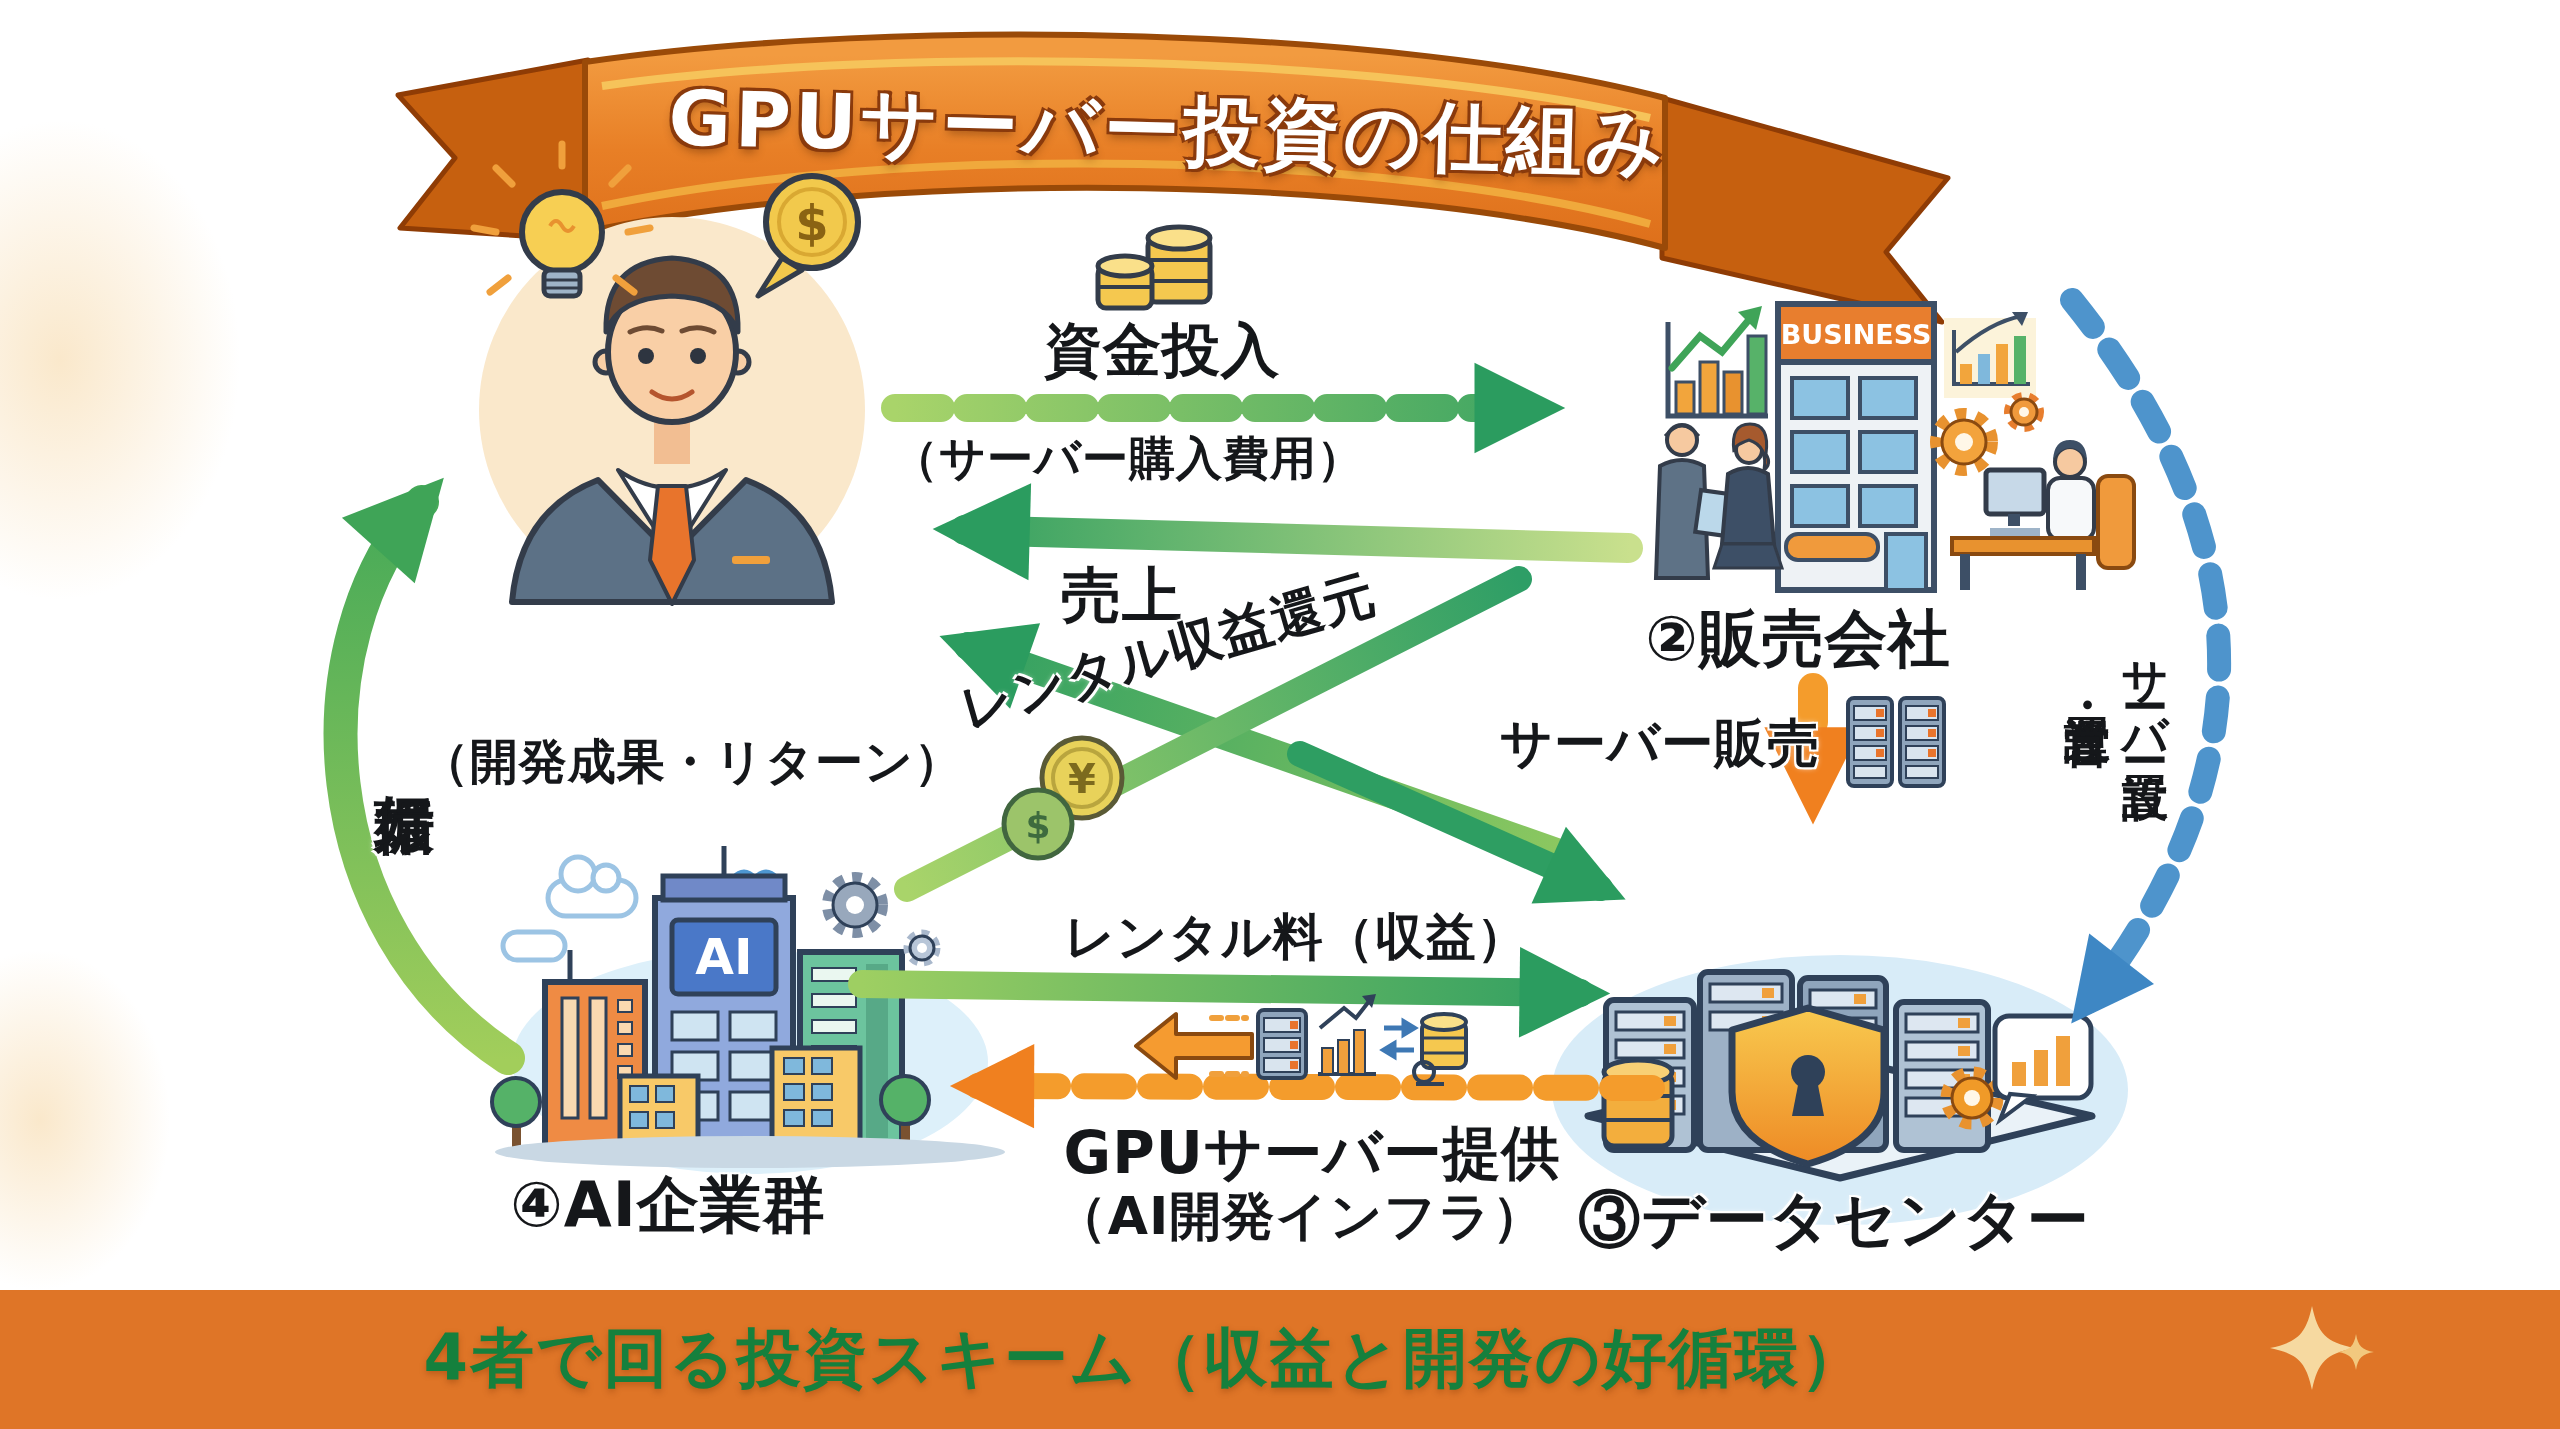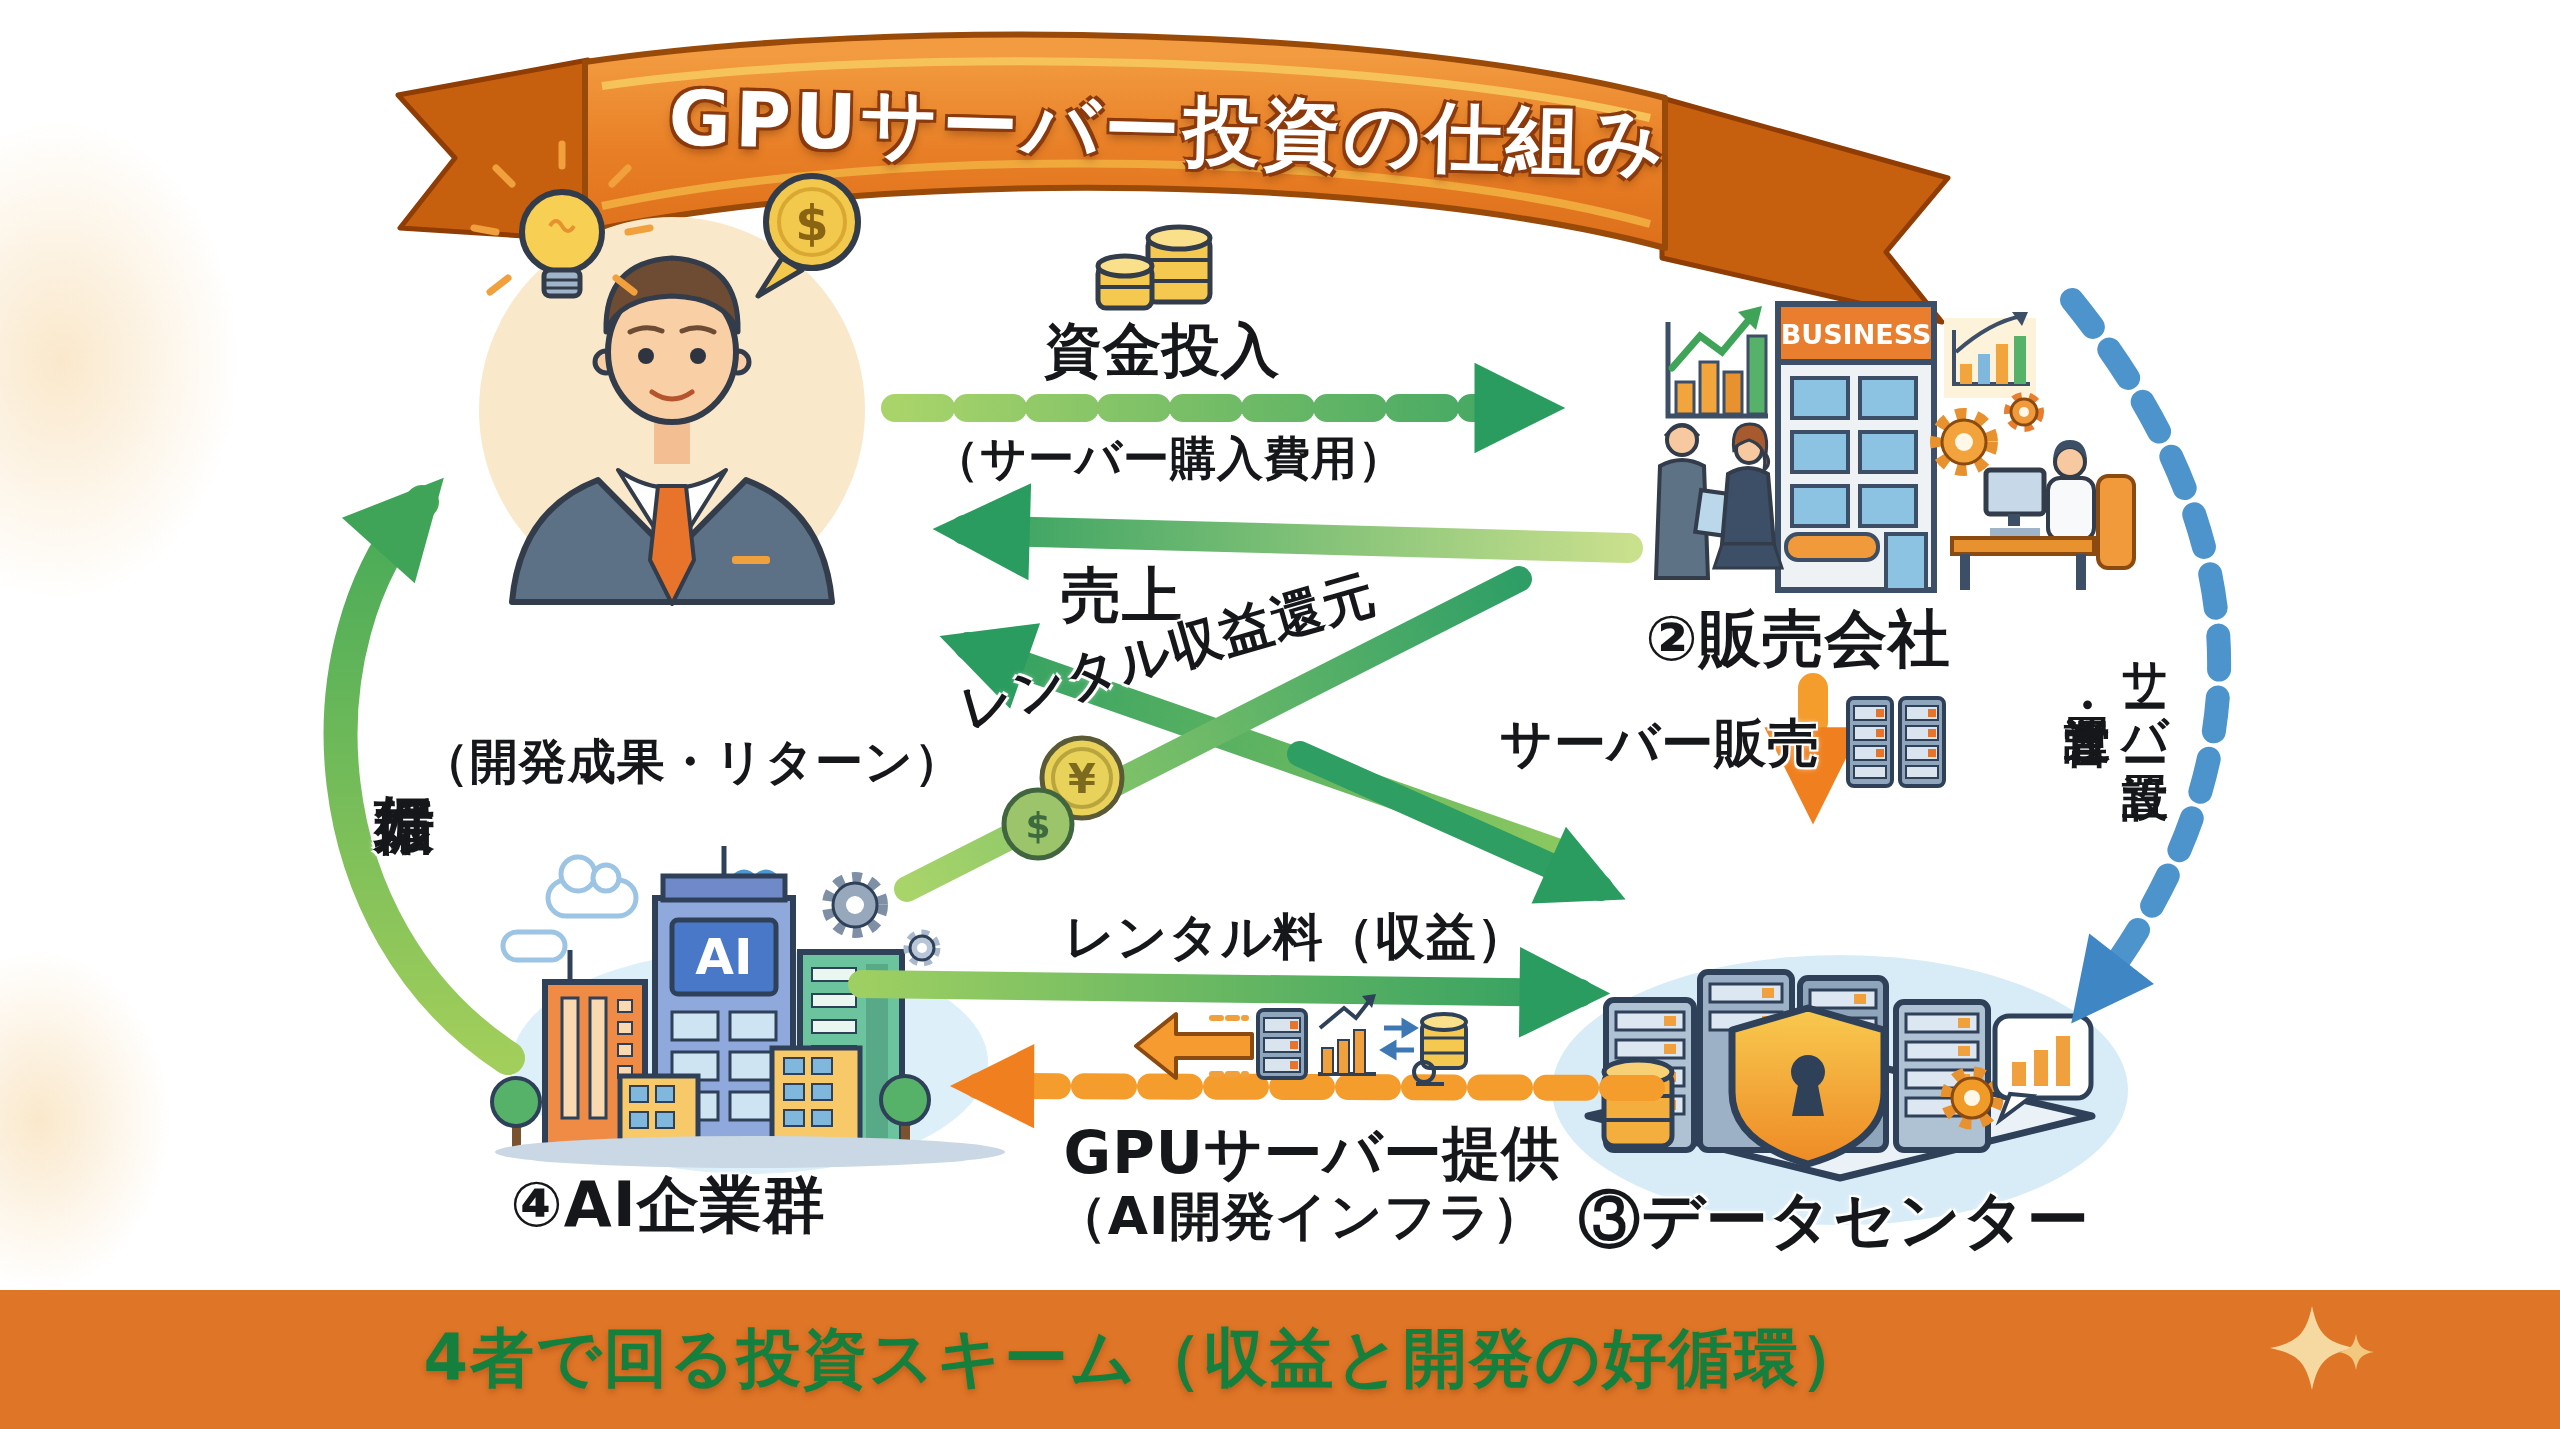--- a/index.html
+++ b/index.html
@@ -409,21 +409,21 @@
         <rect x="1928" y="709" width="8" height="8"></rect>
           <rect x="1928" y="729" width="8" height="8"></rect>
           <rect x="1928" y="749" width="8" height="8"></rect>
       </g>
     </g>
   </svg>
 
   <div id="title">GPUサーバー投資の仕組み</div>
 
   <div class="lbl" style="left:1162px;top:351px;font-size:58px;">資金投入</div>
-  <div class="lbl" style="left:1169px;top:459px;font-size:46px;">（サーバー購入費用）</div>
+  <div class="lbl" style="left:1128px;top:459px;font-size:46px;">（サーバー購入費用）</div>
   <div class="lbl" style="left:1122px;top:596px;font-size:60px;">売上</div>
   <div class="lbl" style="left:1168px;top:652px;font-size:52px;transform:translate(-50%,-50%) rotate(-16deg);">レンタル収益還元</div>
   <div class="lbl" style="left:1660px;top:744px;font-size:52px;">サーバー販売</div>
   <div class="lbl vert" style="left:2146px;top:684px;font-size:46px;">サーバー設置</div>
   <div class="lbl vert" style="left:2088px;top:681px;font-size:46px;">設置・運営</div>
   <div class="lbl" style="left:1296px;top:937px;font-size:50px;">レンタル料（収益）</div>
   <div class="lbl" style="left:1300px;top:1217px;font-size:52px;">（AI開発インフラ）</div>
   <div class="lbl" style="left:1312px;top:1154px;font-size:58px;">GPUサーバー提供</div>
   <div class="lbl vert" style="left:405px;top:750px;font-size:60px;">好循環</div>
 

